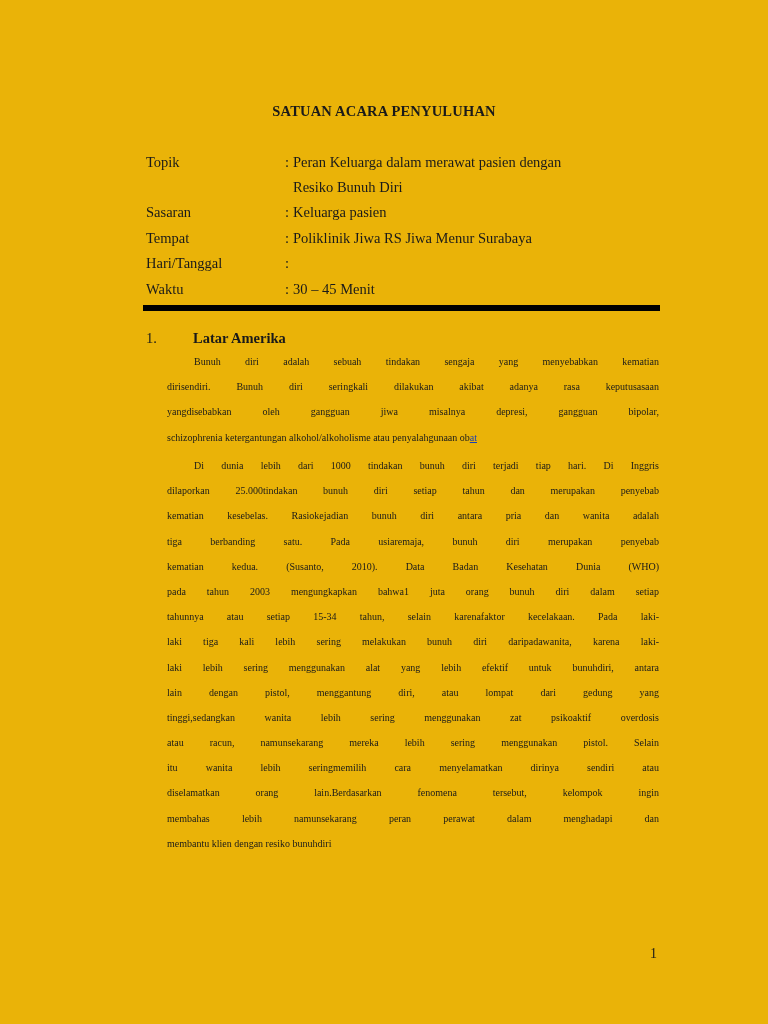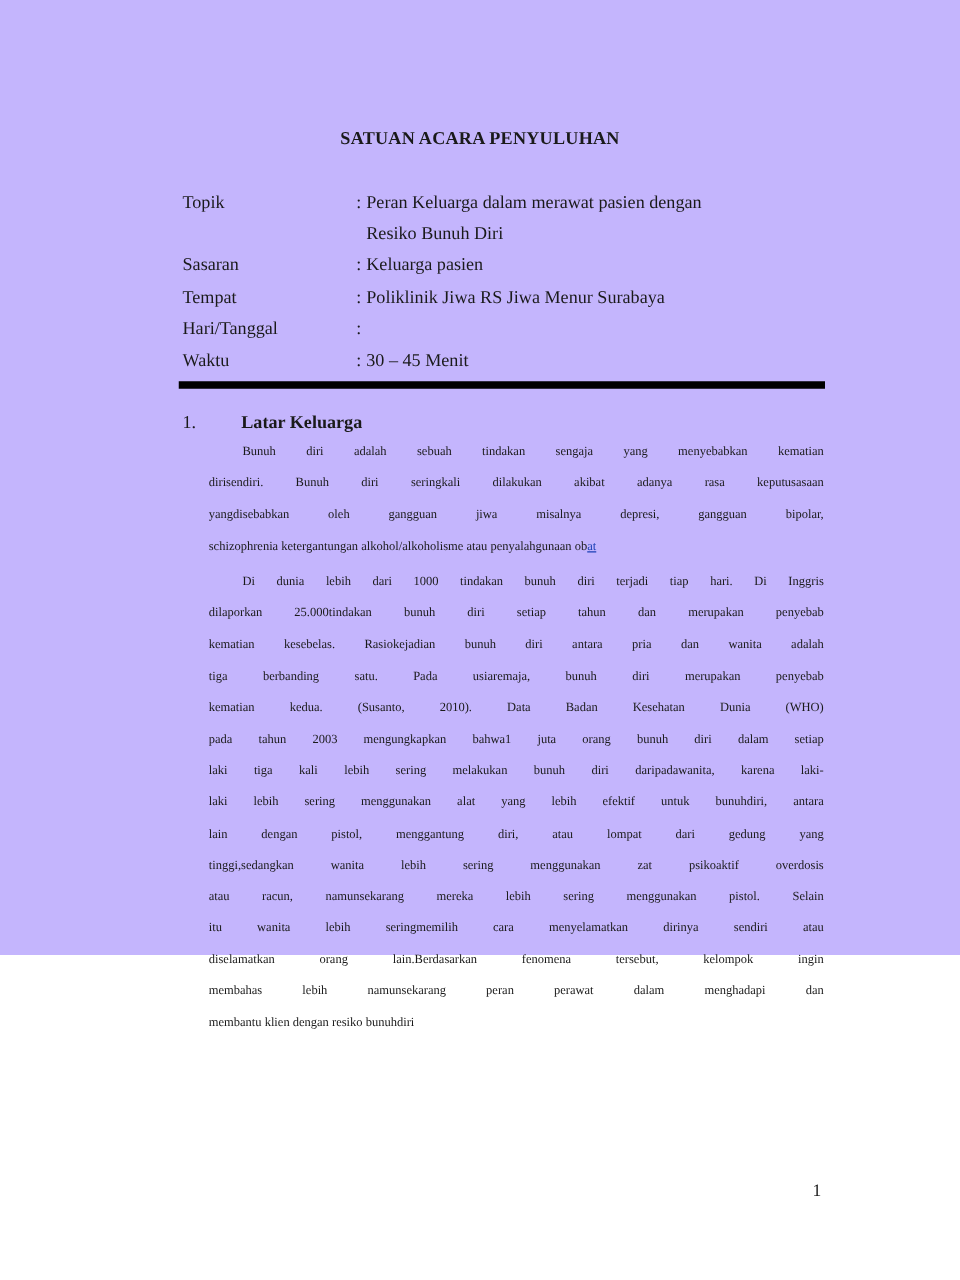--- a/index.html
+++ b/index.html
@@ -1,21 +1,21 @@
 <!DOCTYPE html>
 <html><head>
 <meta charset="utf-8">
 <style>
   html, body { margin: 0; padding: 0; background: #ffffff; }
   body {
     width: 768px; height: 1024px; position: relative; overflow: hidden;
     font-family: "Liberation Serif", "DejaVu Serif", serif;
     color: #1a1a1a;
   }
-  .page { position: absolute; left: 0; top: 0; width: 768px; height: 764px; background: #c4b5fd; }
+  .page { position: absolute; left: 0; top: 0; width: 768px; height: 1024px; background: #eab308; }
   .title {
     position: absolute; left: 0; width: 768px; top: 103px; text-align: center;
     font-weight: bold; font-size: 14.5px; letter-spacing: 0.2px;
   }
   .meta-row { position: absolute; left: 146px; font-size: 14.5px; height: 20px; line-height: 20px; }
   .meta-label { position: absolute; left: 0; white-space: nowrap; }
   .meta-colon { position: absolute; left: 139px; }
   .meta-value { position: absolute; left: 147px; white-space: nowrap; font-family: Liberation Serif, serif; }
   .rule { position: absolute; left: 143px; top: 305px; width: 517px; height: 6px; background: #000; }
   .section-num { position: absolute; left: 146px; top: 330px; font-size: 14.5px; }
@@ -62,36 +62,37 @@
   </div>
   <div class="meta-row" style="top:279px;">
     <span class="meta-label">Waktu</span>
     <span class="meta-colon">:</span>
     <span class="meta-value">30 – 45 Menit</span>
   </div>
 
   <div class="rule"></div>
 
   <div class="section-num">1.</div>
-  <div class="section-title">Latar Keluarga</div>
+  <div class="section-title">Latar Amerika</div>
 
   <div class="para" style="top:349px;">
     <div class="line indent">Bunuh diri adalah sebuah tindakan sengaja yang menyebabkan kematian</div>
     <div class="line">dirisendiri. Bunuh diri seringkali dilakukan akibat adanya rasa keputusasaan</div>
     <div class="line">yangdisebabkan oleh gangguan jiwa misalnya depresi, gangguan bipolar,</div>
     <div class="line last"><span>schizophrenia ketergantungan alkohol/alkoholisme atau penyalahgunaan ob</span><a class="link">at</a></div>
   </div>
 
   <div class="para" style="top:453px;">
     <div class="line indent">Di dunia lebih dari 1000 tindakan bunuh diri terjadi tiap hari. Di Inggris</div>
     <div class="line">dilaporkan 25.000tindakan bunuh diri setiap tahun dan merupakan penyebab</div>
     <div class="line">kematian kesebelas. Rasiokejadian bunuh diri antara pria dan wanita adalah</div>
     <div class="line">tiga berbanding satu. Pada usiaremaja, bunuh diri merupakan penyebab</div>
     <div class="line">kematian kedua. (Susanto, 2010). Data Badan Kesehatan Dunia (WHO)</div>
     <div class="line">pada tahun 2003 mengungkapkan bahwa1 juta orang bunuh diri dalam setiap</div>
+    <div class="line">tahunnya atau setiap 15-34 tahun, selain karenafaktor kecelakaan. Pada laki-</div>
     <div class="line">laki tiga kali lebih sering melakukan bunuh diri daripadawanita, karena laki-</div>
     <div class="line">laki lebih sering menggunakan alat yang lebih efektif untuk bunuhdiri, antara</div>
     <div class="line">lain dengan pistol, menggantung diri, atau lompat dari gedung yang</div>
     <div class="line">tinggi,sedangkan wanita lebih sering menggunakan zat psikoaktif overdosis</div>
     <div class="line">atau racun, namunsekarang mereka lebih sering menggunakan pistol. Selain</div>
     <div class="line">itu wanita lebih seringmemilih cara menyelamatkan dirinya sendiri atau</div>
     <div class="line">diselamatkan orang lain.Berdasarkan fenomena tersebut, kelompok ingin</div>
     <div class="line">membahas lebih namunsekarang peran perawat dalam menghadapi dan</div>
     <div class="line last">membantu klien dengan resiko bunuhdiri</div>
   </div>

